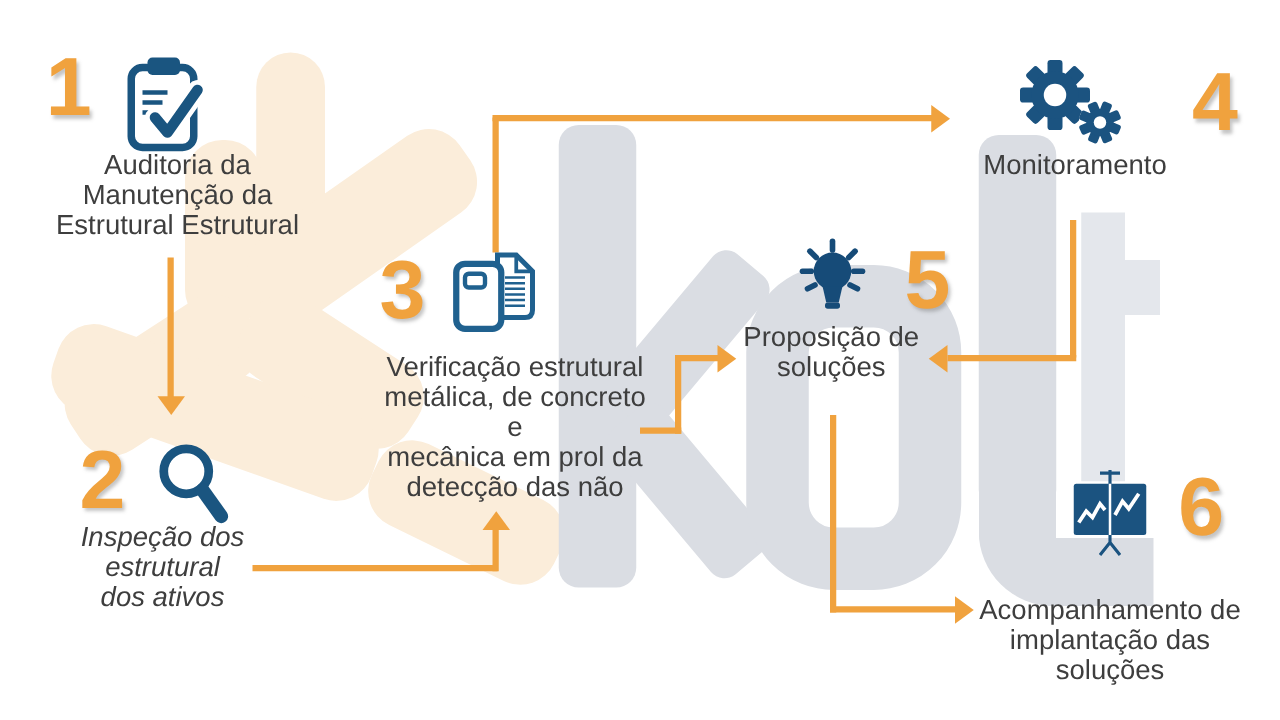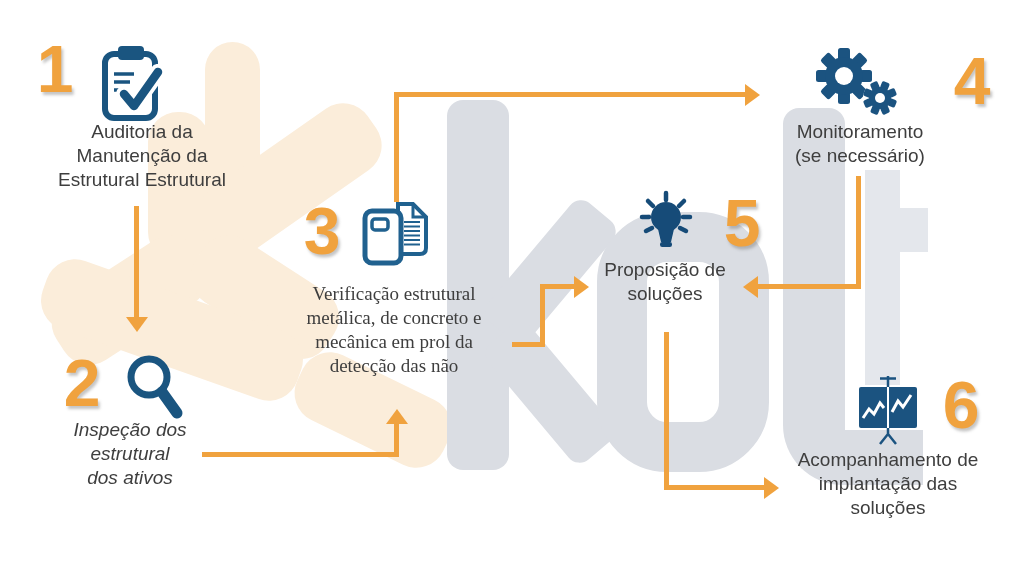--- a/index.html
+++ b/index.html
@@ -14,21 +14,21 @@
   
   .seg{position:absolute;background:#f0a23e;}
   .ah{position:absolute;width:0;height:0;}
   .ah-down {border-left:11px solid transparent;border-right:11px solid transparent;border-top:15px solid #f0a23e;}
   .ah-up   {border-left:11px solid transparent;border-right:11px solid transparent;border-bottom:15px solid #f0a23e;}
   .ah-right{border-top:11px solid transparent;border-bottom:11px solid transparent;border-left:15px solid #f0a23e;}
   .ah-left {border-top:11px solid transparent;border-bottom:11px solid transparent;border-right:15px solid #f0a23e;}
   
   .num{position:absolute;font-size:66px;font-weight:700;color:#f0a23e;line-height:1;
        text-shadow:2px 3px 3px rgba(110,110,110,.40);}
-  .label{position:absolute;color:#3e3e3e;font-size:19px;line-height:24px;text-align:center;}
+  .label{position:absolute;color:#3e3e3e;font-size:22px;line-height:24px;text-align:center;}
   .line{display:block;}
   .icon{position:absolute;}
 </style>
 </head>
 <body>
 
 <div id="stage">
 
   <div>
     <div class="wm peach rot" style="left:205px;top:42px;width:55px;height:220px;"></div>
@@ -128,21 +128,21 @@
       <path d="M53 6 V19 H66" fill="none" stroke="#20618F" stroke-width="3"></path>
       <line x1="44" y1="24" x2="60" y2="24" stroke="#20618F" stroke-width="2"></line>
       <line x1="44" y1="28.5" x2="60" y2="28.5" stroke="#20618F" stroke-width="2"></line>
       <line x1="44" y1="33" x2="60" y2="33" stroke="#20618F" stroke-width="2"></line>
       <line x1="44" y1="37.5" x2="60" y2="37.5" stroke="#20618F" stroke-width="2"></line>
       <line x1="44" y1="42" x2="60" y2="42" stroke="#20618F" stroke-width="2"></line>
       <line x1="44" y1="46.5" x2="60" y2="46.5" stroke="#20618F" stroke-width="2"></line>
       <rect x="5" y="13" width="36" height="52" rx="7" fill="#ffffff" stroke="#20618F" stroke-width="5"></rect>
       <rect x="12" y="21" width="16" height="11" rx="3" fill="none" stroke="#20618F" stroke-width="3.5"></rect>
     </svg>
-    <div class="label" style="left:284px;top:282px;width:220px;font-family:Liberation Serif, serif;">
+    <div class="label" style="left:302px;top:282px;width:220px;">
       <span class="line">Verificação estrutural</span>
       <span class="line">metálica, de concreto e</span>
       <span class="line">mecânica em prol da</span>
       <span class="line">detecção das não</span>
     </div>
   </div>
 
   <div>
     <div class="num" style="left:942px;top:48px;width:60px;text-align:center;">4</div>
     <svg class="icon" style="left:808px;top:34px;" width="95" height="85" viewBox="0 0 95 85">
@@ -199,21 +199,20 @@
           </g>
         <g transform="rotate(337)">
             <rect x="-4" y="-17" width="8" height="8" rx="2"></rect>
           </g>
         <circle r="11"></circle>
         <circle r="5" fill="#ffffff"></circle>
       </g>
     </svg>
     <div class="label" style="left:750px;top:120px;width:220px;">
       <span class="line">Monitoramento</span>
-      <span class="line">(se necessário)</span>
     </div>
   </div>
 
   <div>
     <div class="num" style="left:712px;top:190px;width:60px;text-align:center;">5</div>
     <svg class="icon" style="left:630px;top:190px;" width="72" height="72" viewBox="0 0 72 72">
       <g stroke="#164B78" stroke-width="4.5" stroke-linecap="round">
         <line x1="12" y1="27" x2="19" y2="27"></line>
         <line x1="53" y1="27" x2="60" y2="27"></line>
         <line x1="36" y1="3" x2="36" y2="10"></line>
@@ -236,20 +235,20 @@
     <div class="num" style="left:931px;top:372px;width:60px;text-align:center;">6</div>
     <svg class="icon" style="left:853px;top:374px;" width="70" height="78" viewBox="0 0 70 78">
       <line x1="35" y1="2" x2="35" y2="14" stroke="#1B5380" stroke-width="2.5"></line>
       <line x1="27" y1="4.5" x2="43" y2="4.5" stroke="#1B5380" stroke-width="2.5"></line>
       <rect x="6" y="13" width="58" height="41" rx="2" fill="#1B5380"></rect>
       <line x1="35" y1="13" x2="35" y2="54" stroke="#ffffff" stroke-width="2"></line>
       <polyline points="10,44 16,35 21,40 27,29 31,34" fill="none" stroke="#ffffff" stroke-width="3"></polyline>
       <polyline points="39,38 45,27 50,33 58,21" fill="none" stroke="#ffffff" stroke-width="3"></polyline>
       <path d="M35 54 V60 M35 60 L27 70 M35 60 L43 70" fill="none" stroke="#1B5380" stroke-width="2.5"></path>
     </svg>
-    <div class="label" style="left:778px;top:448px;width:220px;">
+    <div class="label" style="left:778px;top:476px;width:220px;">
       <span class="line">Acompanhamento de</span>
       <span class="line">implantação das</span>
       <span class="line">soluções</span>
     </div>
   </div>
 
 </div>
 
 </body></html>

